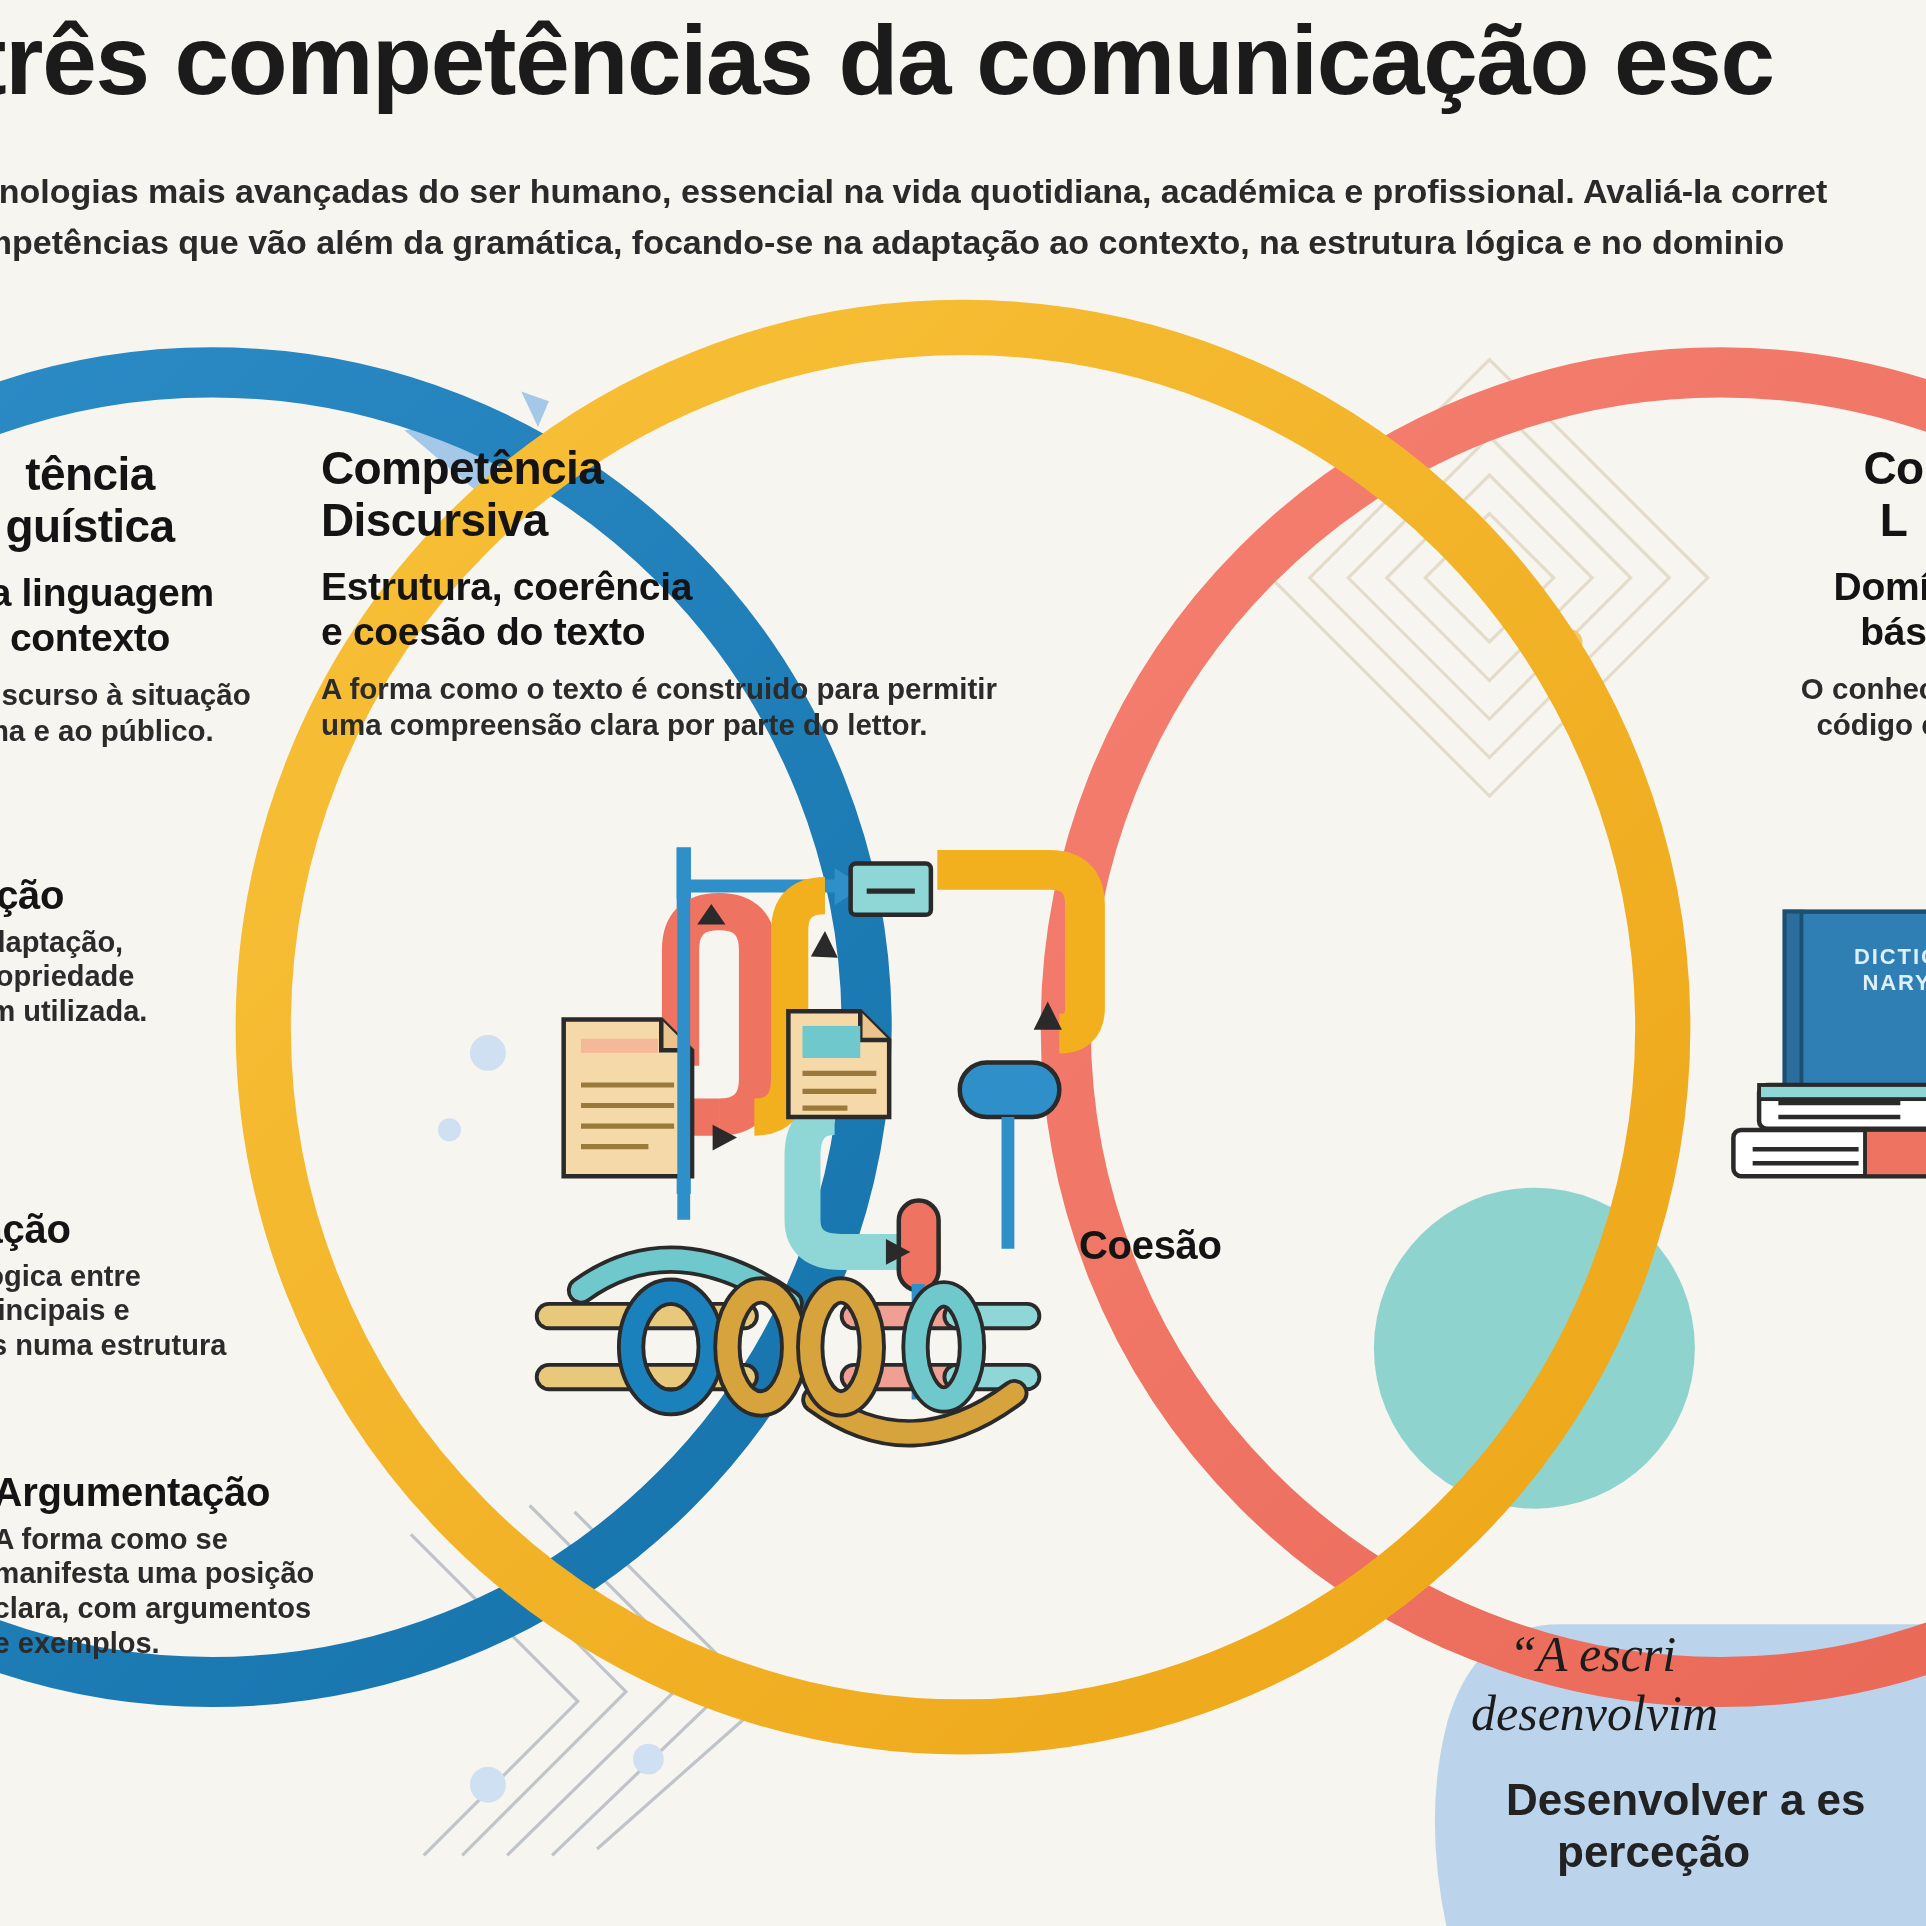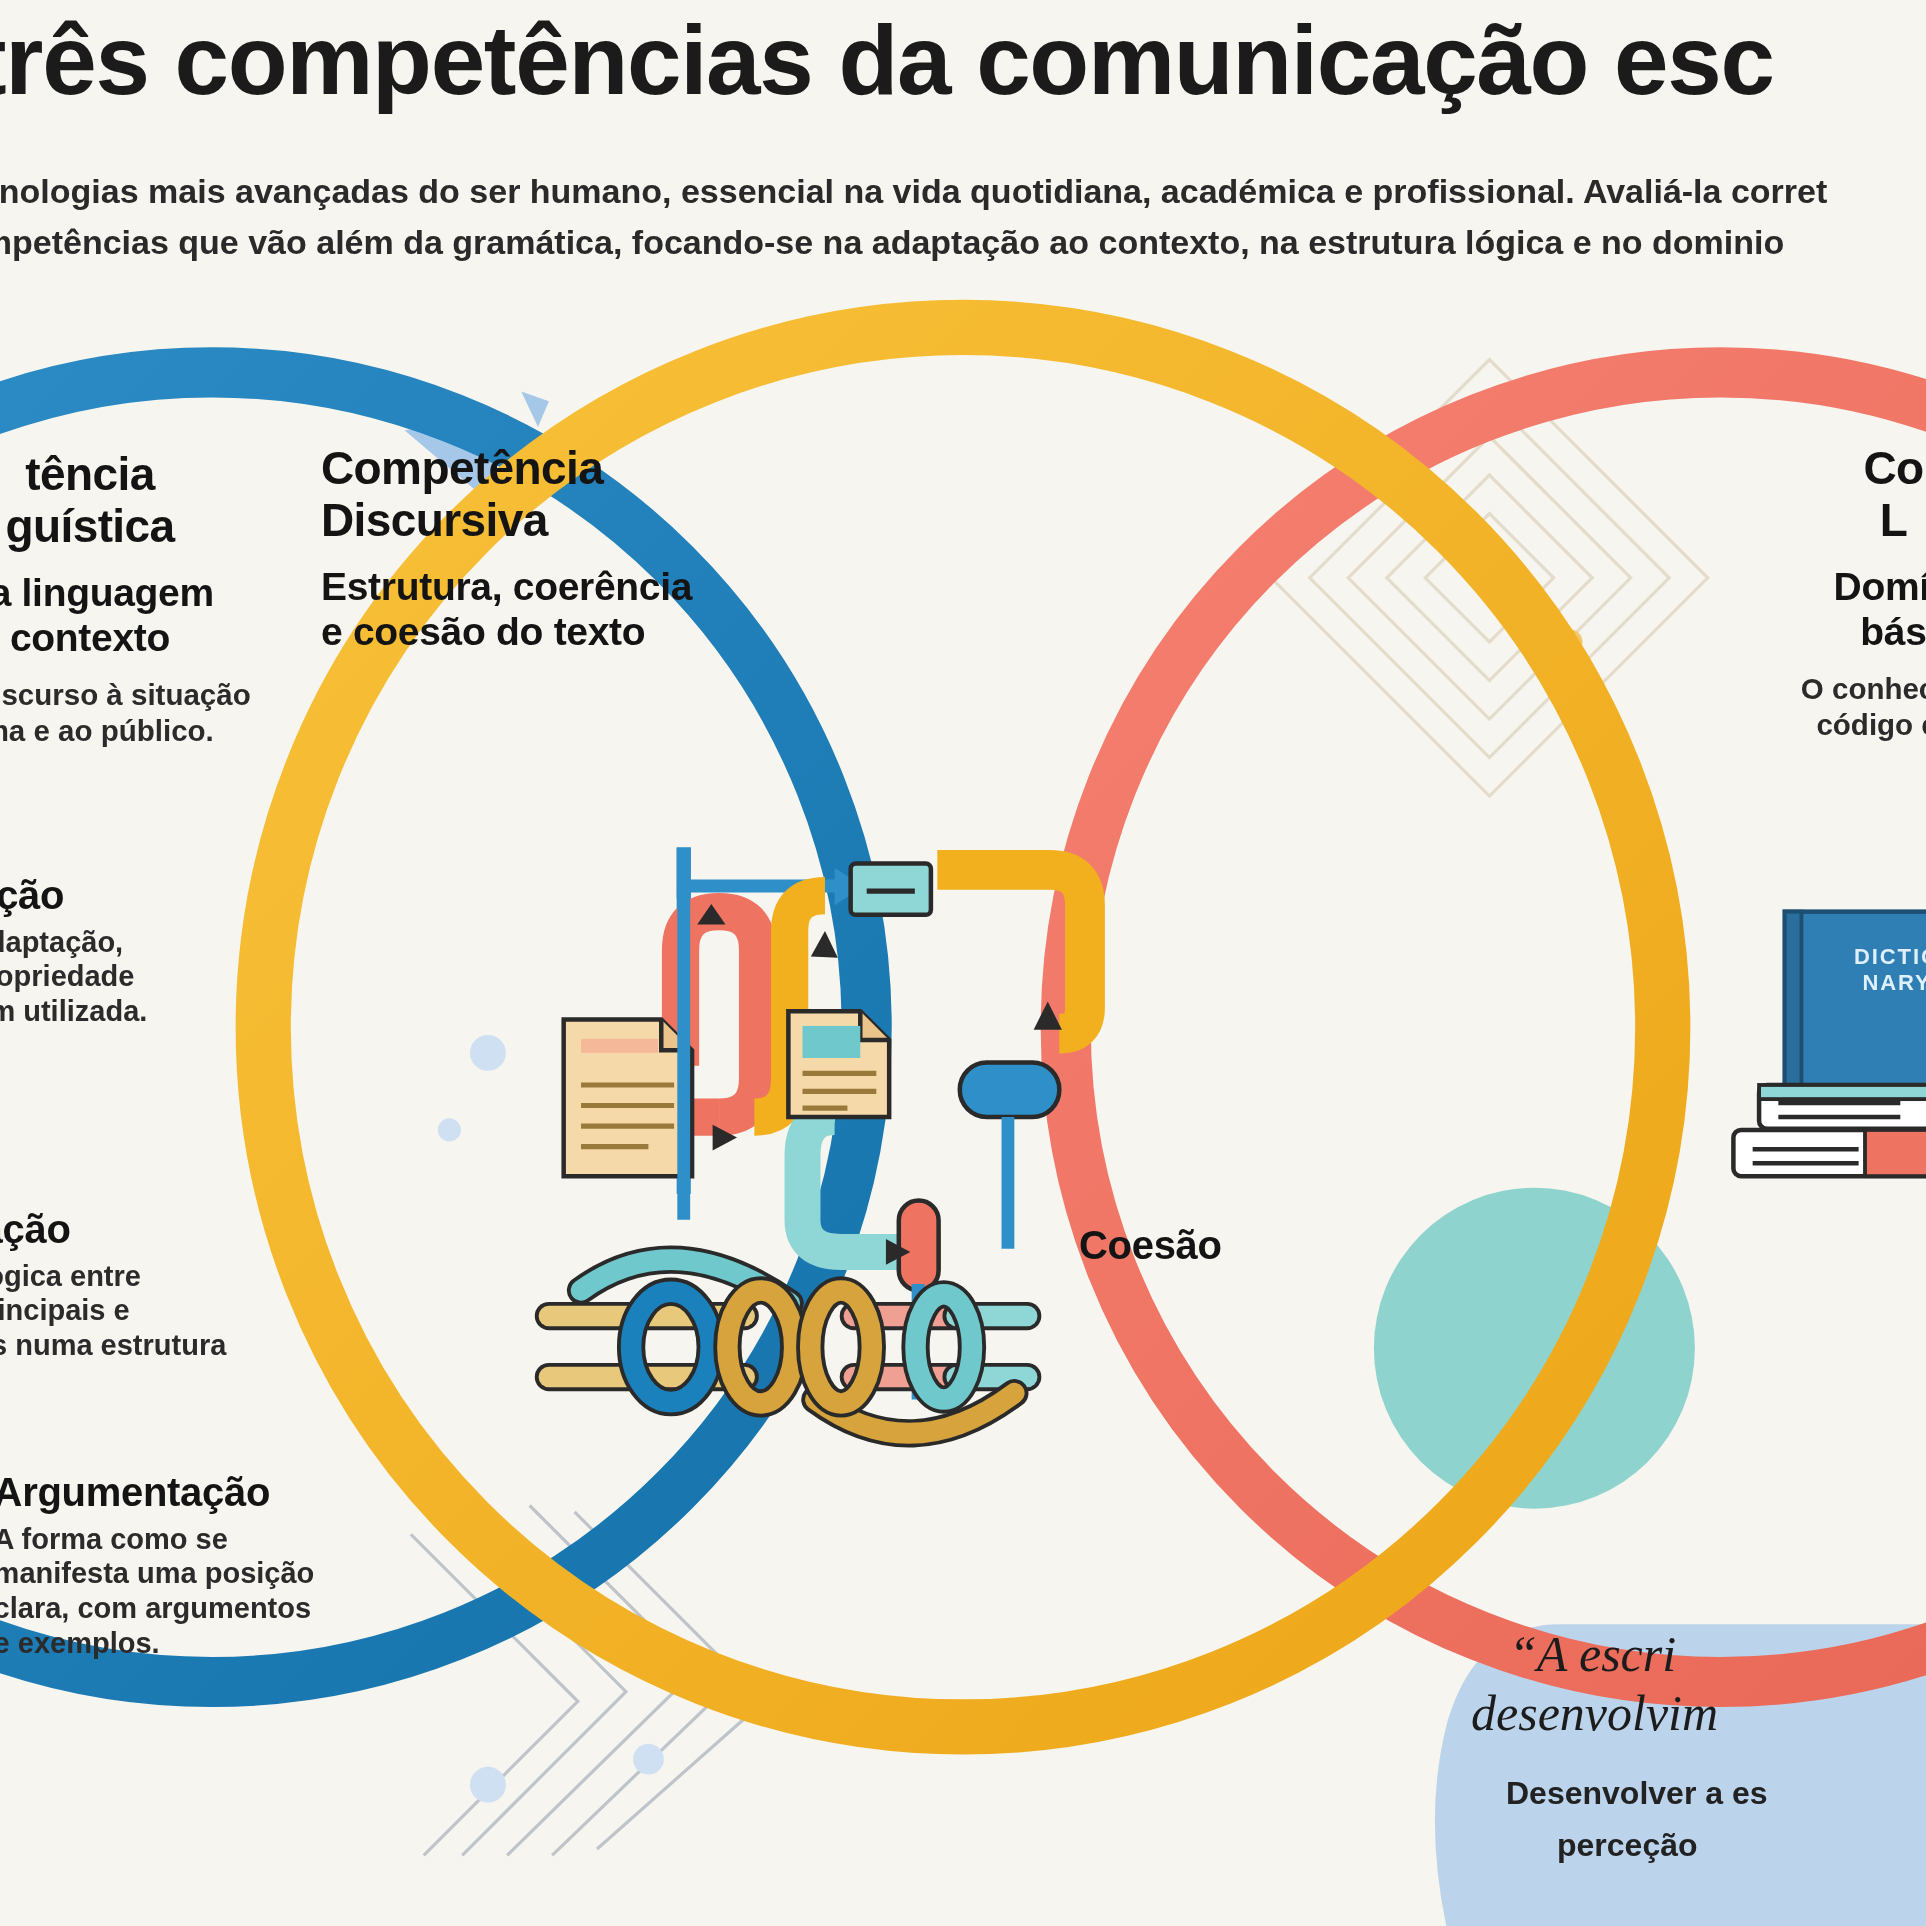--- a/index.html
+++ b/index.html
@@ -69,21 +69,21 @@
     position:absolute;left:1445px;top:1586px;width:578px;height:360px;z-index:35;
     text-align:center;
   }
   .quote-l1,.quote-l2{
     font-family:"Liberation Serif", serif;font-style:italic;
     font-size:50px;color:#1c1c1c;white-space:nowrap;line-height:1.18;
   }
   .quote-l1{position:absolute;left:64px;top:39px;text-align:center;}
   .quote-l2{position:absolute;left:26px;top:98px;}
   .quote-s1,.quote-s2{
-    font-size:32px;font-weight:600;color:#222;white-space:nowrap;
+    font-size:44px;font-weight:600;color:#222;white-space:nowrap;
   }
   .quote-s1{position:absolute;left:61px;top:189px;}
   .quote-s2{position:absolute;left:112px;top:241px;}
 </style>
 </head>
 <body>
 
 <div id="stage">
 
   <svg class="bg-svg" viewBox="0 0 3000 3000">
@@ -321,20 +321,24 @@
 
   <div class="col" id="col-center">
     <div class="col-title">
       <div>Competência</div>
       <div>Discursiva</div>
     </div>
     <div class="col-sub">
       <div>Estrutura, coerência</div>
       <div>e coesão do texto</div>
     </div>
+    <div class="col-desc">
+      <div>A forma como o texto é construido para permitir</div>
+      <div>uma compreensão clara por parte do lettor.</div>
+    </div>
   </div>
 
 
   <div class="item" id="it-coesao">
     <div class="item-h">Coesão</div>
   </div>
 
   <div class="col" id="col-right">
     <div class="col-title">
       <div>Co</div>

